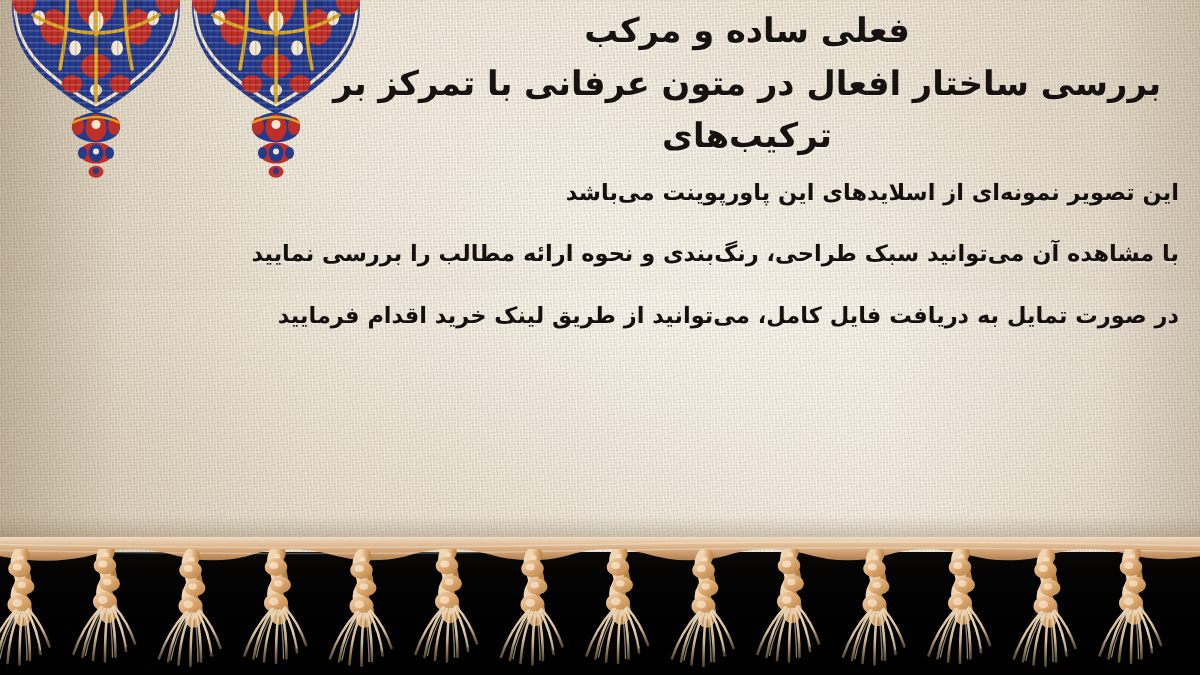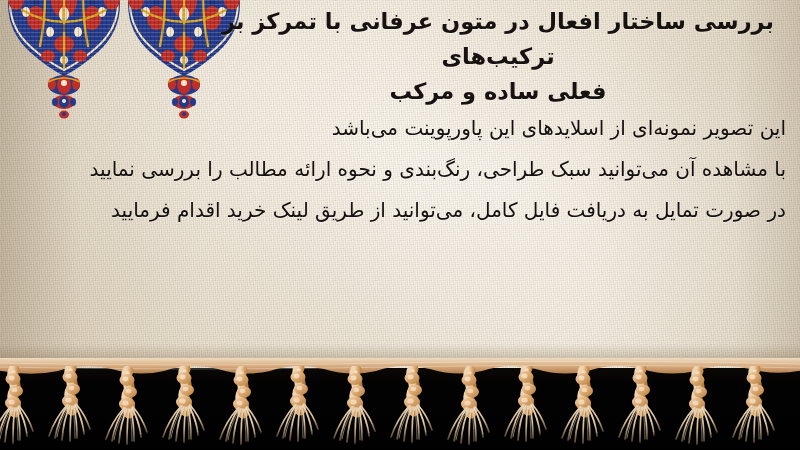--- a/index.html
+++ b/index.html
@@ -105,23 +105,23 @@
     letter-spacing: -0.2px;
     text-shadow: 0 1px 0 rgba(255,255,255,0.35);
   }
   .body-block {
     position: absolute;
     top: 108px;
     right: 8px;
     left: 8px;
     text-align: right;
     color: #15100e;
-    font-size: 20px;
+    font-size: 15px;
     line-height: 41px;
-    font-weight: 400;
+    font-weight: 700;
     padding-right: 6px;
     text-shadow: 0 1px 0 rgba(255,255,255,0.32);
   }
   .body-block .line { white-space: nowrap; }
 
   
   .ornament {
     position: absolute;
     top: -44px;
     width: 116px;
@@ -344,22 +344,22 @@
     </svg>
     <svg class="drop drop-3" viewBox="0 0 11 9">
       <ellipse cx="5.5" cy="4.5" rx="5" ry="4" fill="#bf2f27"></ellipse>
       <ellipse cx="5.5" cy="4" rx="2" ry="2" fill="#243a8c"></ellipse>
     </svg>
   </div>
 
   <div class="text-layer">
 
     <div class="title-block">
+      <div>فعلی ساده و مرکب</div>
       <div>بررسی ساختار افعال در متون عرفانی با تمرکز بر ترکیب‌های</div>
-      <div>فعلی ساده و مرکب</div>
     </div>
 
     <div class="body-block">
       <div class="line">این تصویر نمونه‌ای از اسلایدهای این پاورپوینت می‌باشد</div>
       <div class="line">با مشاهده آن می‌توانید سبک طراحی، رنگ‌بندی و نحوه ارائه مطالب را بررسی نمایید</div>
       <div class="line">در صورت تمایل به دریافت فایل کامل، می‌توانید از طریق لینک خرید اقدام فرمایید</div>
     </div>
 
   </div>
 

